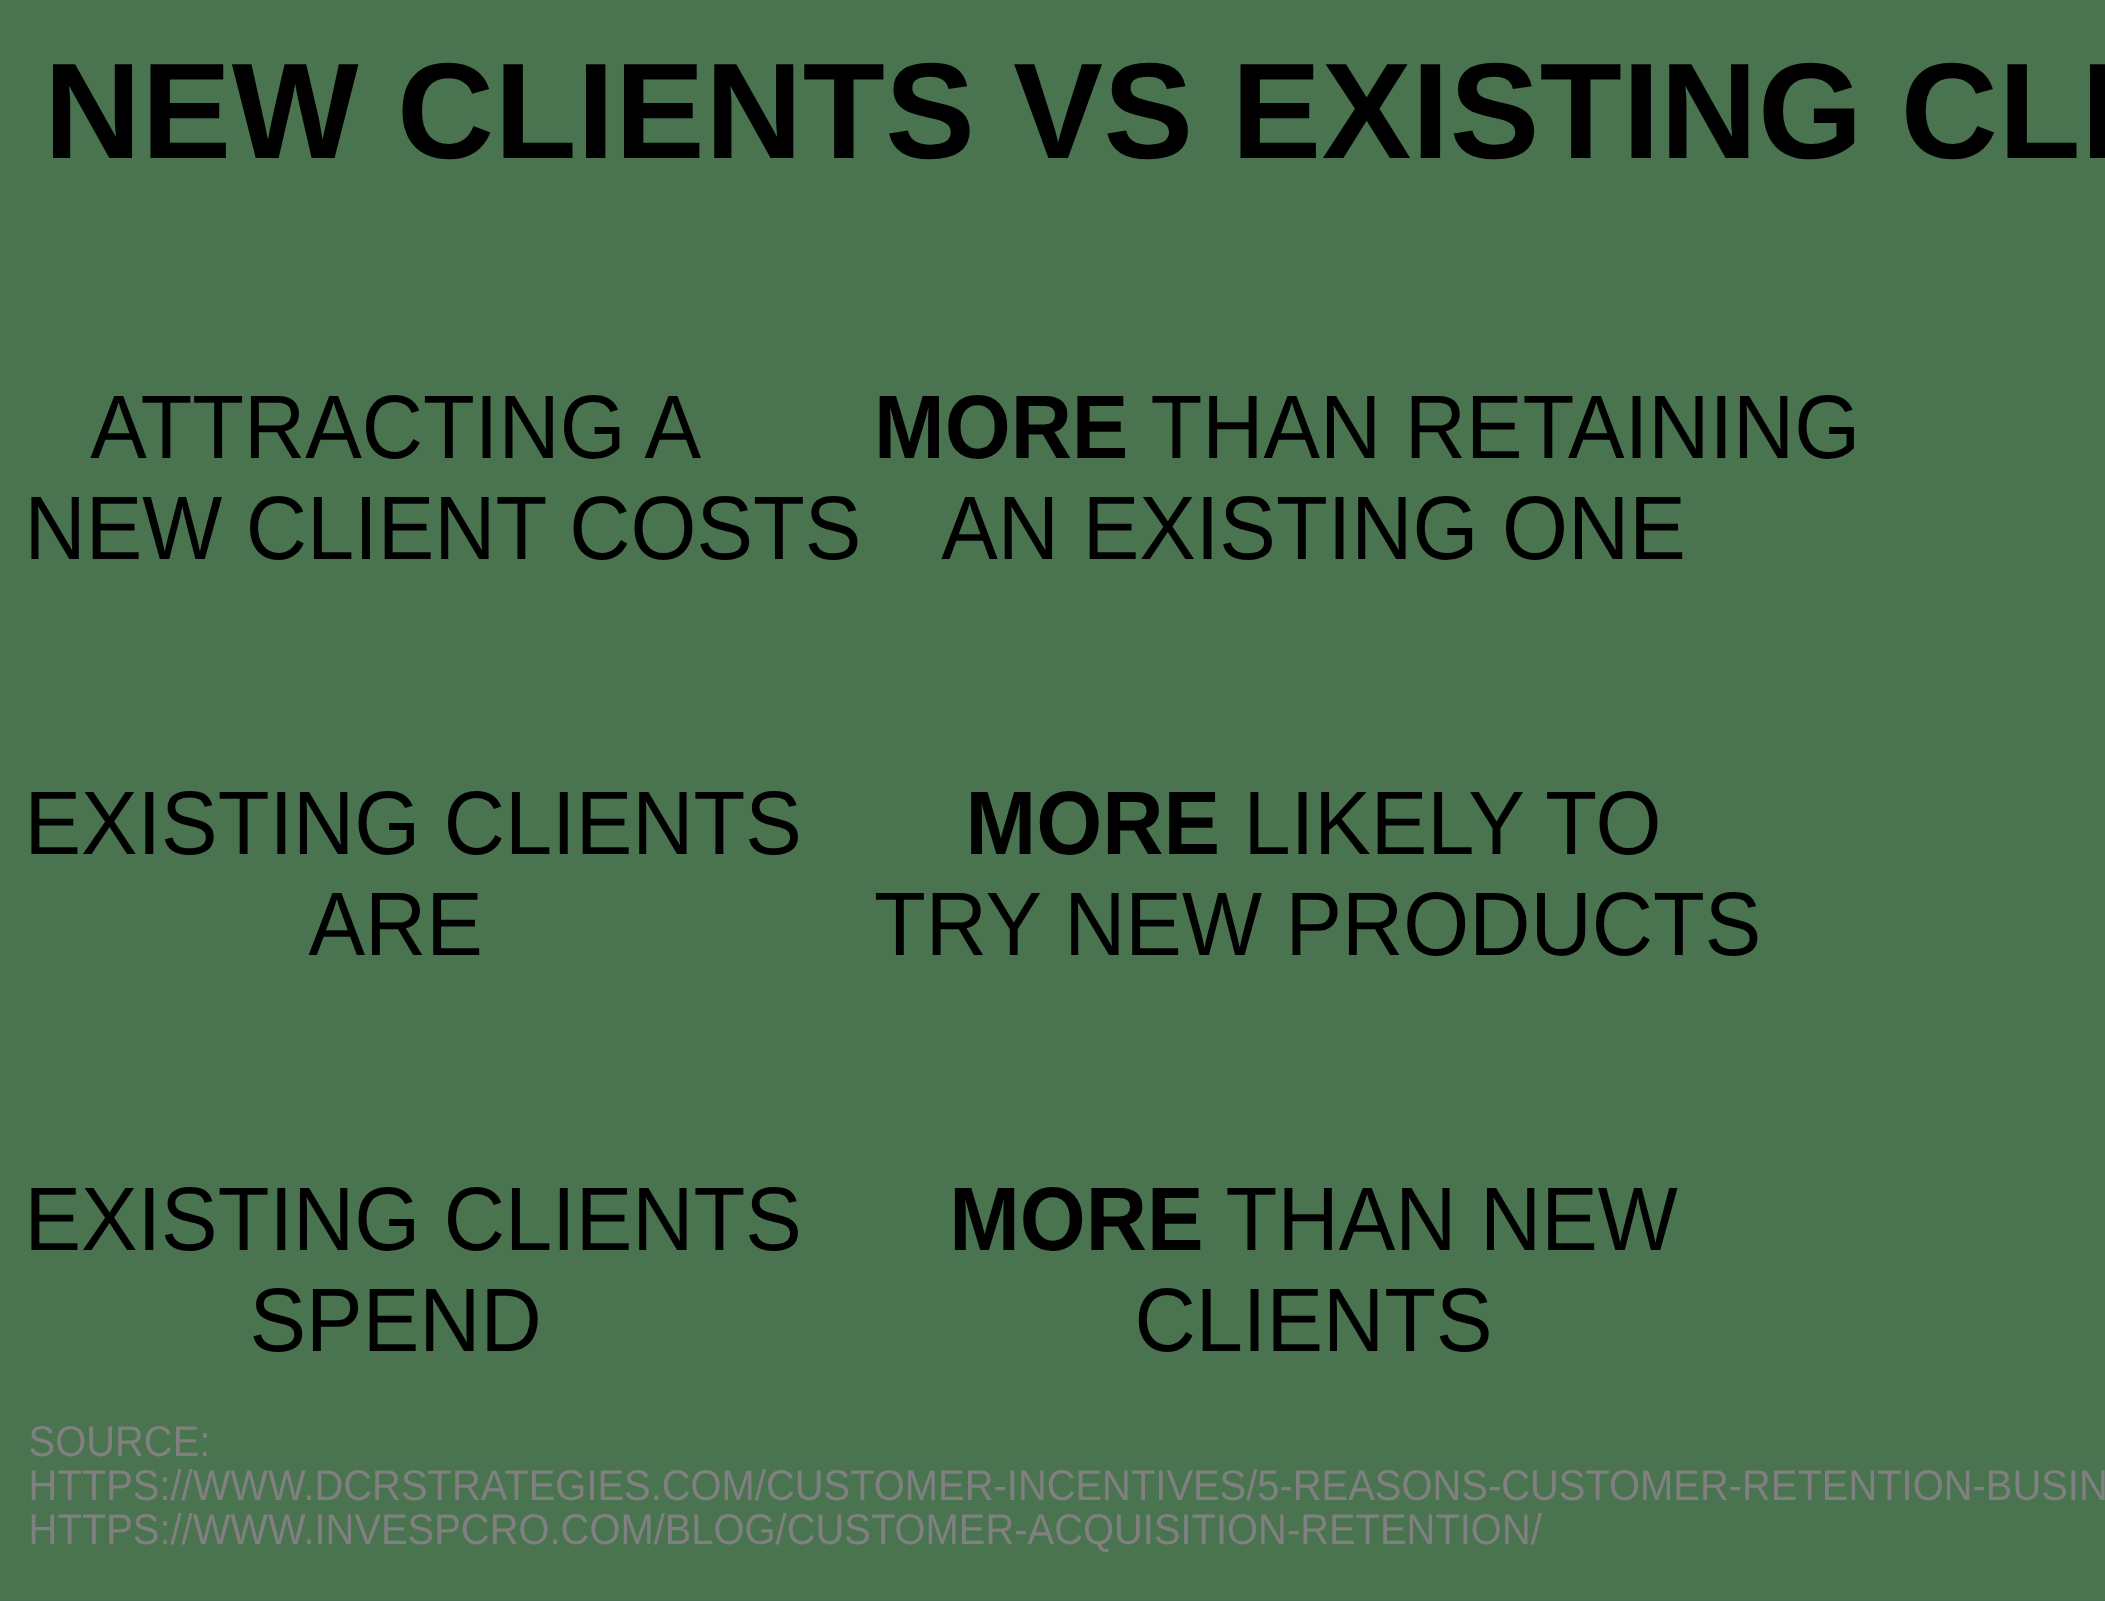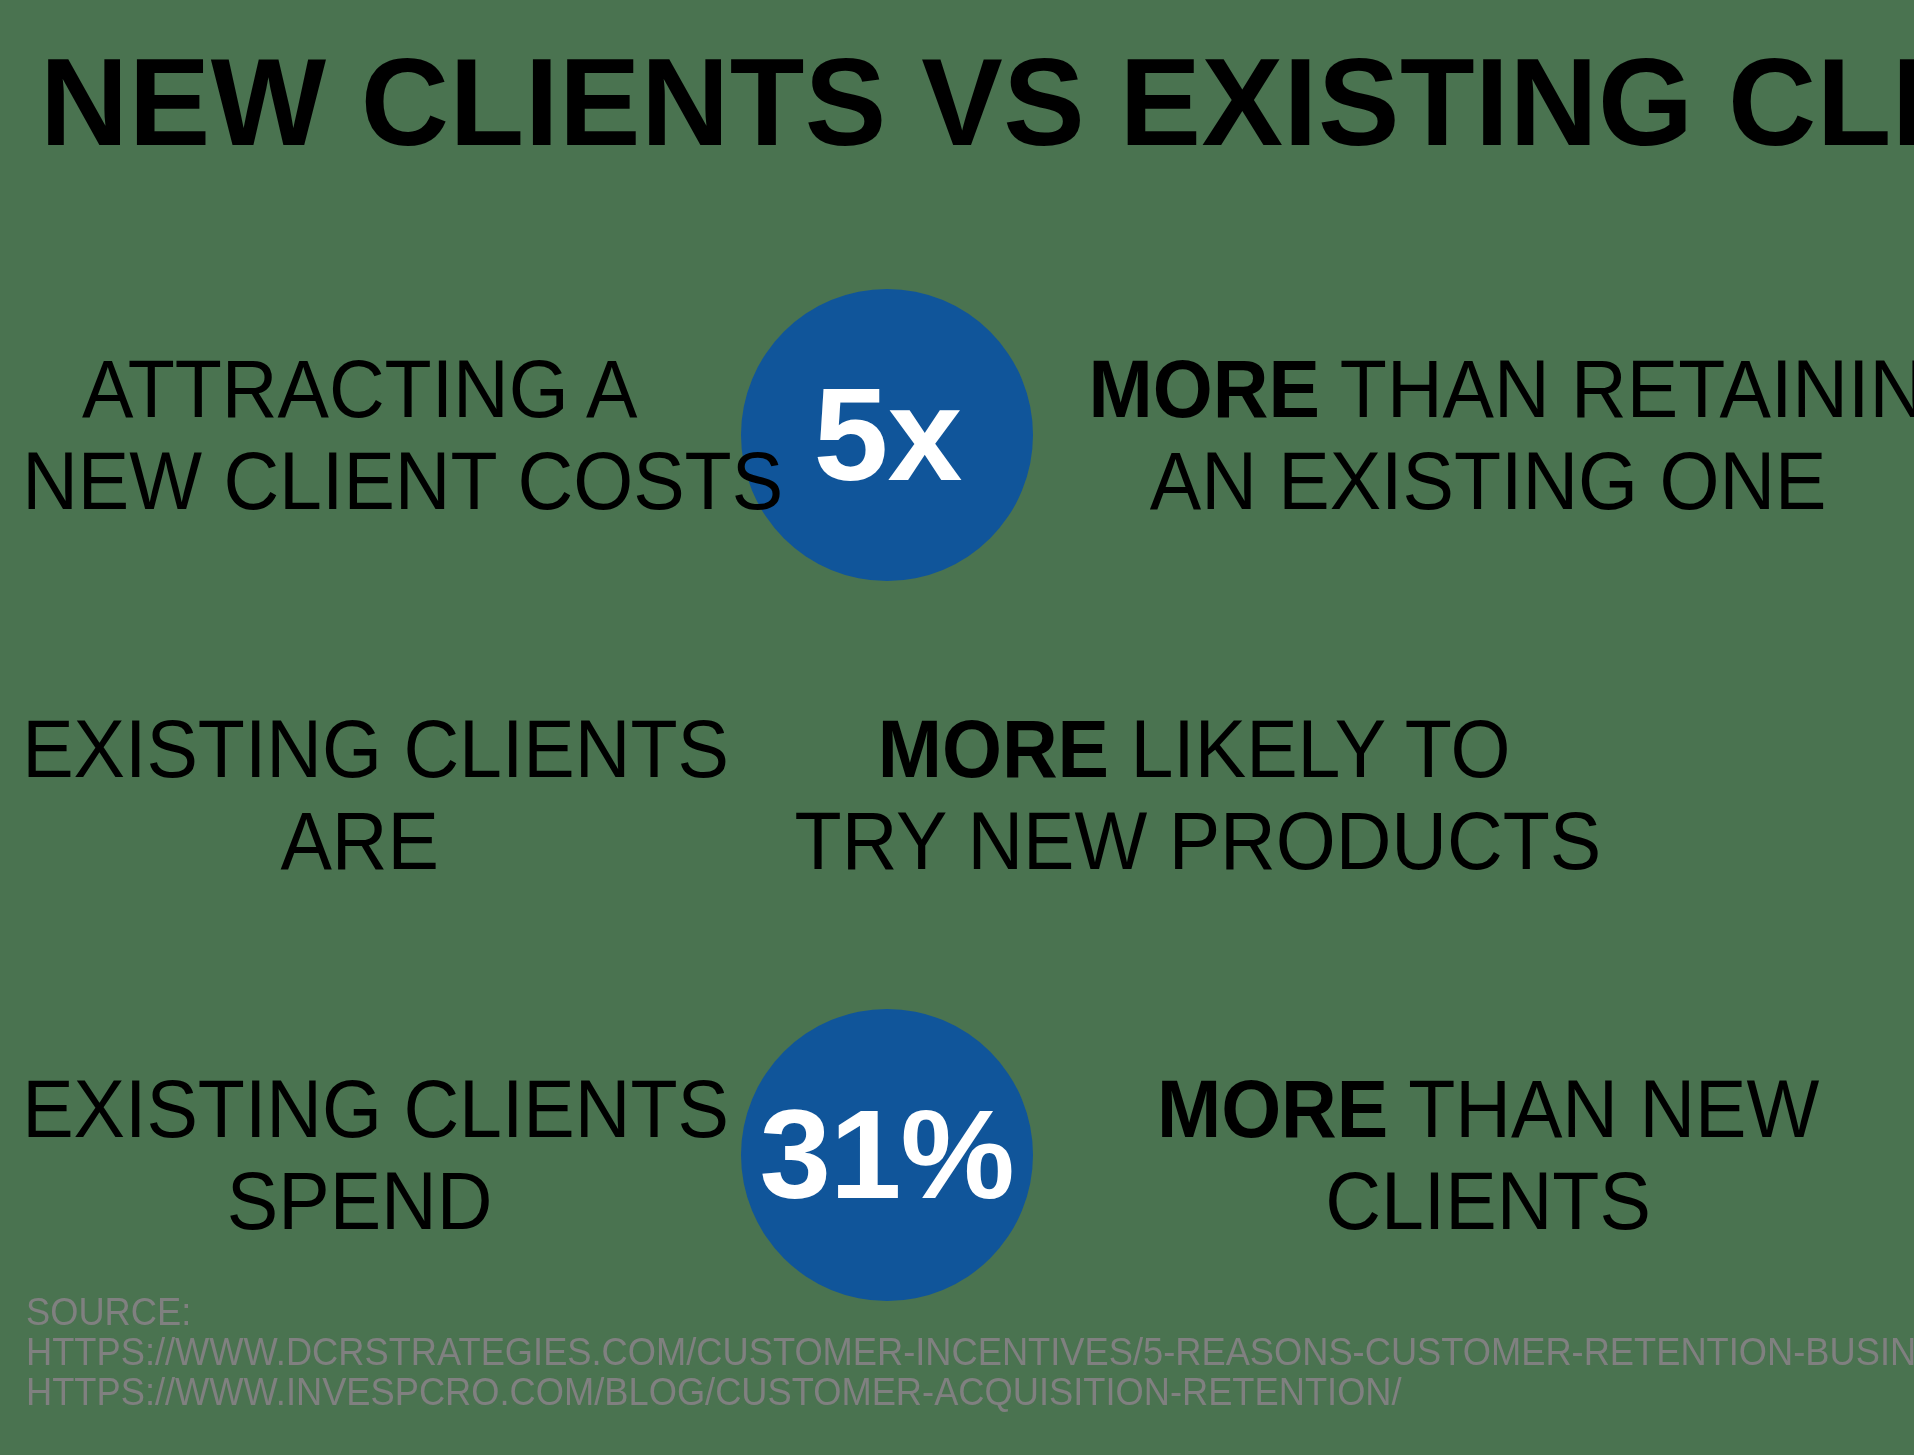--- a/index.html
+++ b/index.html
@@ -154,25 +154,20 @@
 
   <div class="title">NEW CLIENTS VS EXISTING CLIENTS</div>
 
   <div class="rows">
 
     <div class="row row-1">
       <div class="side-text left-text">
         <span class="line">ATTRACTING A</span>
         <span class="line">NEW CLIENT COSTS</span>
       </div>
-      <div class="circle-cell">
-        <div class="stat-circle">
-          <span class="stat-value small-val">5x</span>
-        </div>
-      </div>
       <div class="side-text right-text">
         <span class="line"><span class="bold">MORE</span><span> THAN RETAINING</span></span>
         <span class="line">AN EXISTING ONE</span>
       </div>
     </div>
 
     <div class="row row-2">
       <div class="side-text left-text">
         <span class="line">EXISTING CLIENTS</span>
         <span class="line">ARE</span>
@@ -180,25 +175,20 @@
       <div class="side-text right-text">
         <span class="line"><span class="bold">MORE</span><span> LIKELY TO</span></span>
         <span class="line">TRY NEW PRODUCTS</span>
       </div>
     </div>
 
     <div class="row row-3">
       <div class="side-text left-text">
         <span class="line">EXISTING CLIENTS</span>
         <span class="line">SPEND</span>
-      </div>
-      <div class="circle-cell">
-        <div class="stat-circle">
-          <span class="stat-value">31%</span>
-        </div>
       </div>
       <div class="side-text right-text">
         <span class="line"><span class="bold">MORE</span><span> THAN NEW</span></span>
         <span class="line">CLIENTS</span>
       </div>
     </div>
 
   </div>
 
   <div class="source">

